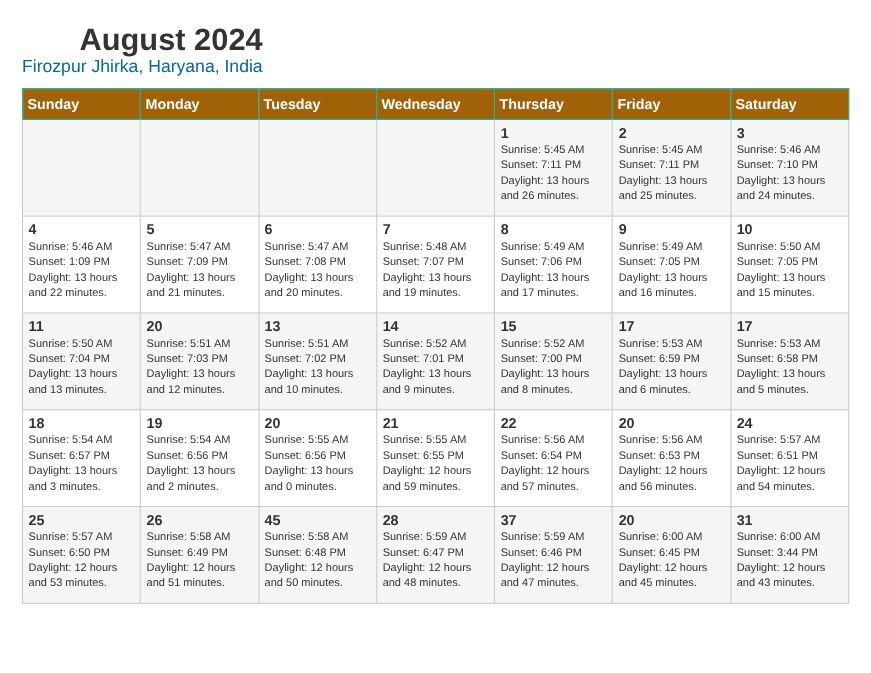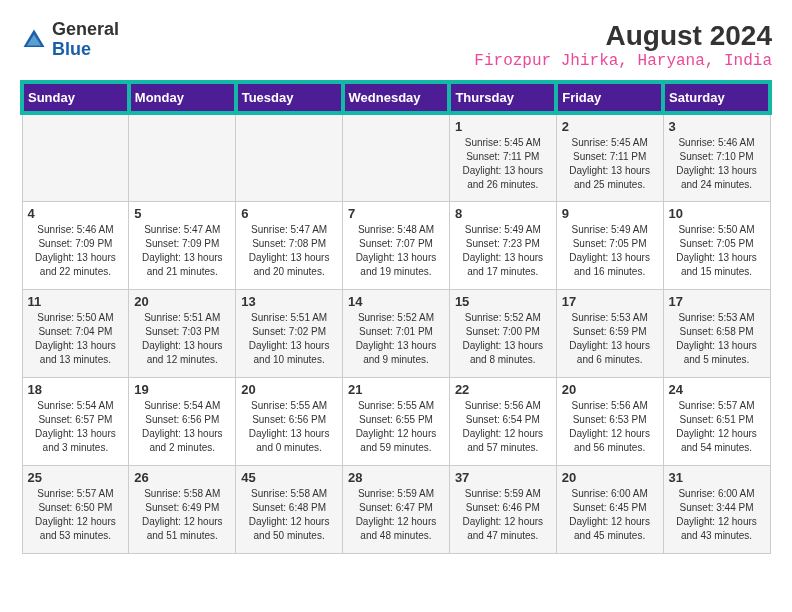--- a/index.html
+++ b/index.html
@@ -37,36 +37,35 @@
     .title-block {
       text-align: right;
     }
     .month-year {
       font-size: 28px;
       font-weight: bold;
       color: #333;
     }
     .location {
       font-size: 16px;
-      color: #ec4899;
-      font-family: Liberation Mono, monospace;
+      color: #0369a1;
     }
     table {
       width: 100%;
       border-collapse: collapse;
       font-size: 11px;
     }
     thead tr th {
-      background-color: #4c1d95;
+      background-color: #a16207;
       color: #fff;
       padding: 6px 4px;
       text-align: left;
       font-size: 13px;
       font-weight: bold;
-      border: 4px solid #14b8a6;
+      border: 1px solid #14b8a6;
     }
     tbody tr td {
       vertical-align: top;
       border: 1px solid #ccc;
       padding: 4px 5px;
       width: calc(100% / 7);
       min-height: 80px;
       height: 88px;
     }
     tbody tr:nth-child(odd) td {
@@ -79,37 +78,26 @@
       font-size: 13px;
       font-weight: bold;
       color: #333;
       display: block;
       margin-bottom: 2px;
     }
     .day-info {
       font-size: 10px;
       color: #333;
       line-height: 1.4;
-      text-align: center;
     }
   </style>
 </head>
 <body>
 
 <div class="header">
-  <div class="logo">
-    <svg class="logo-icon" viewBox="0 0 40 40">
-      <polygon points="20,5 35,30 5,30" fill="#1a5fa8"></polygon>
-      <polygon points="20,12 30,28 10,28" fill="#5a9fd4"></polygon>
-    </svg>
-    <div class="logo-text">
-      <span class="general">General</span>
-      <span class="blue">Blue</span>
-    </div>
-  </div>
   <div class="title-block">
     <div class="month-year">August 2024</div>
     <div class="location">Firozpur Jhirka, Haryana, India</div>
   </div>
 </div>
 
 <table>
   <thead>
     <tr>
     <th>Sunday</th>
@@ -146,21 +134,21 @@
           <div class="day-info">Sunrise: 5:46 AM
 Sunset: 7:10 PM
 Daylight: 13 hours
 and 24 minutes.</div>
         </td>
       </tr>
       <tr>
         <td>
           <span class="day-num">4</span>
           <div class="day-info">Sunrise: 5:46 AM
-Sunset: 7:09 PM
+Sunset: 1:09 PM
 Daylight: 13 hours
 and 22 minutes.</div>
         </td>
         <td>
           <span class="day-num">5</span>
           <div class="day-info">Sunrise: 5:47 AM
 Sunset: 7:09 PM
 Daylight: 13 hours
 and 21 minutes.</div>
         </td>
@@ -174,21 +162,21 @@
         <td>
           <span class="day-num">7</span>
           <div class="day-info">Sunrise: 5:48 AM
 Sunset: 7:07 PM
 Daylight: 13 hours
 and 19 minutes.</div>
         </td>
         <td>
           <span class="day-num">8</span>
           <div class="day-info">Sunrise: 5:49 AM
-Sunset: 7:23 PM
+Sunset: 7:06 PM
 Daylight: 13 hours
 and 17 minutes.</div>
         </td>
         <td>
           <span class="day-num">9</span>
           <div class="day-info">Sunrise: 5:49 AM
 Sunset: 7:05 PM
 Daylight: 13 hours
 and 16 minutes.</div>
         </td>

